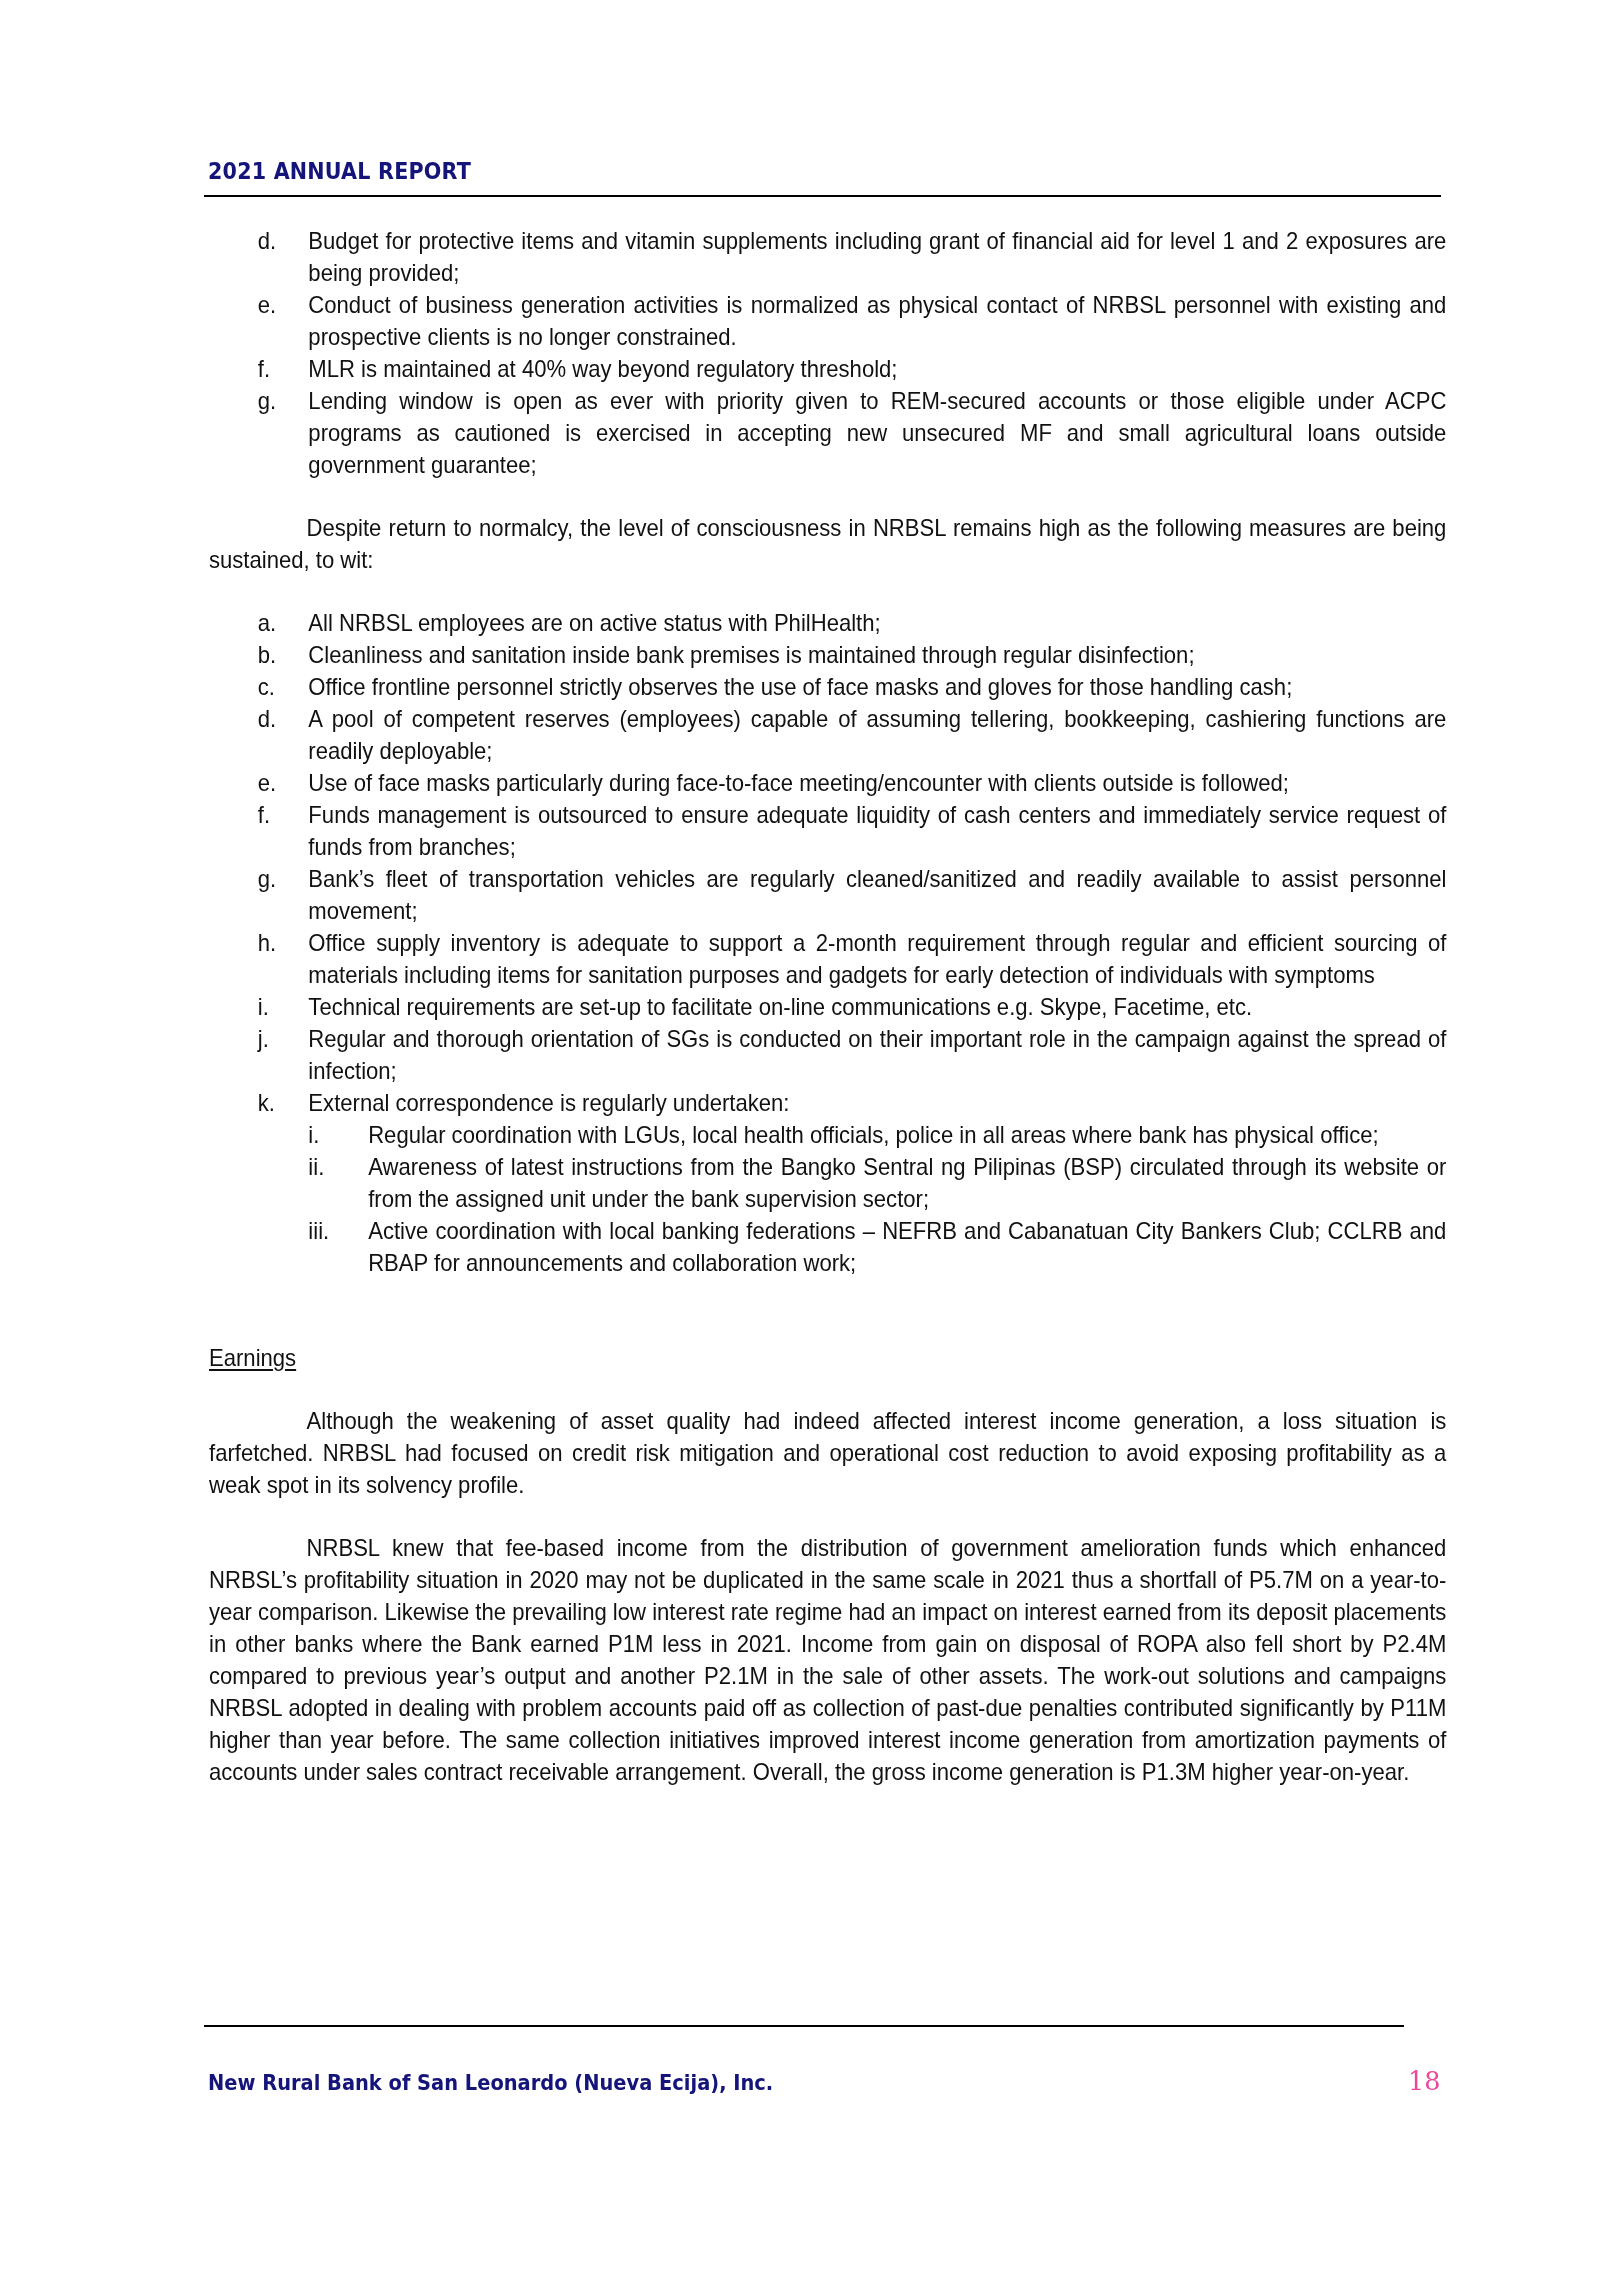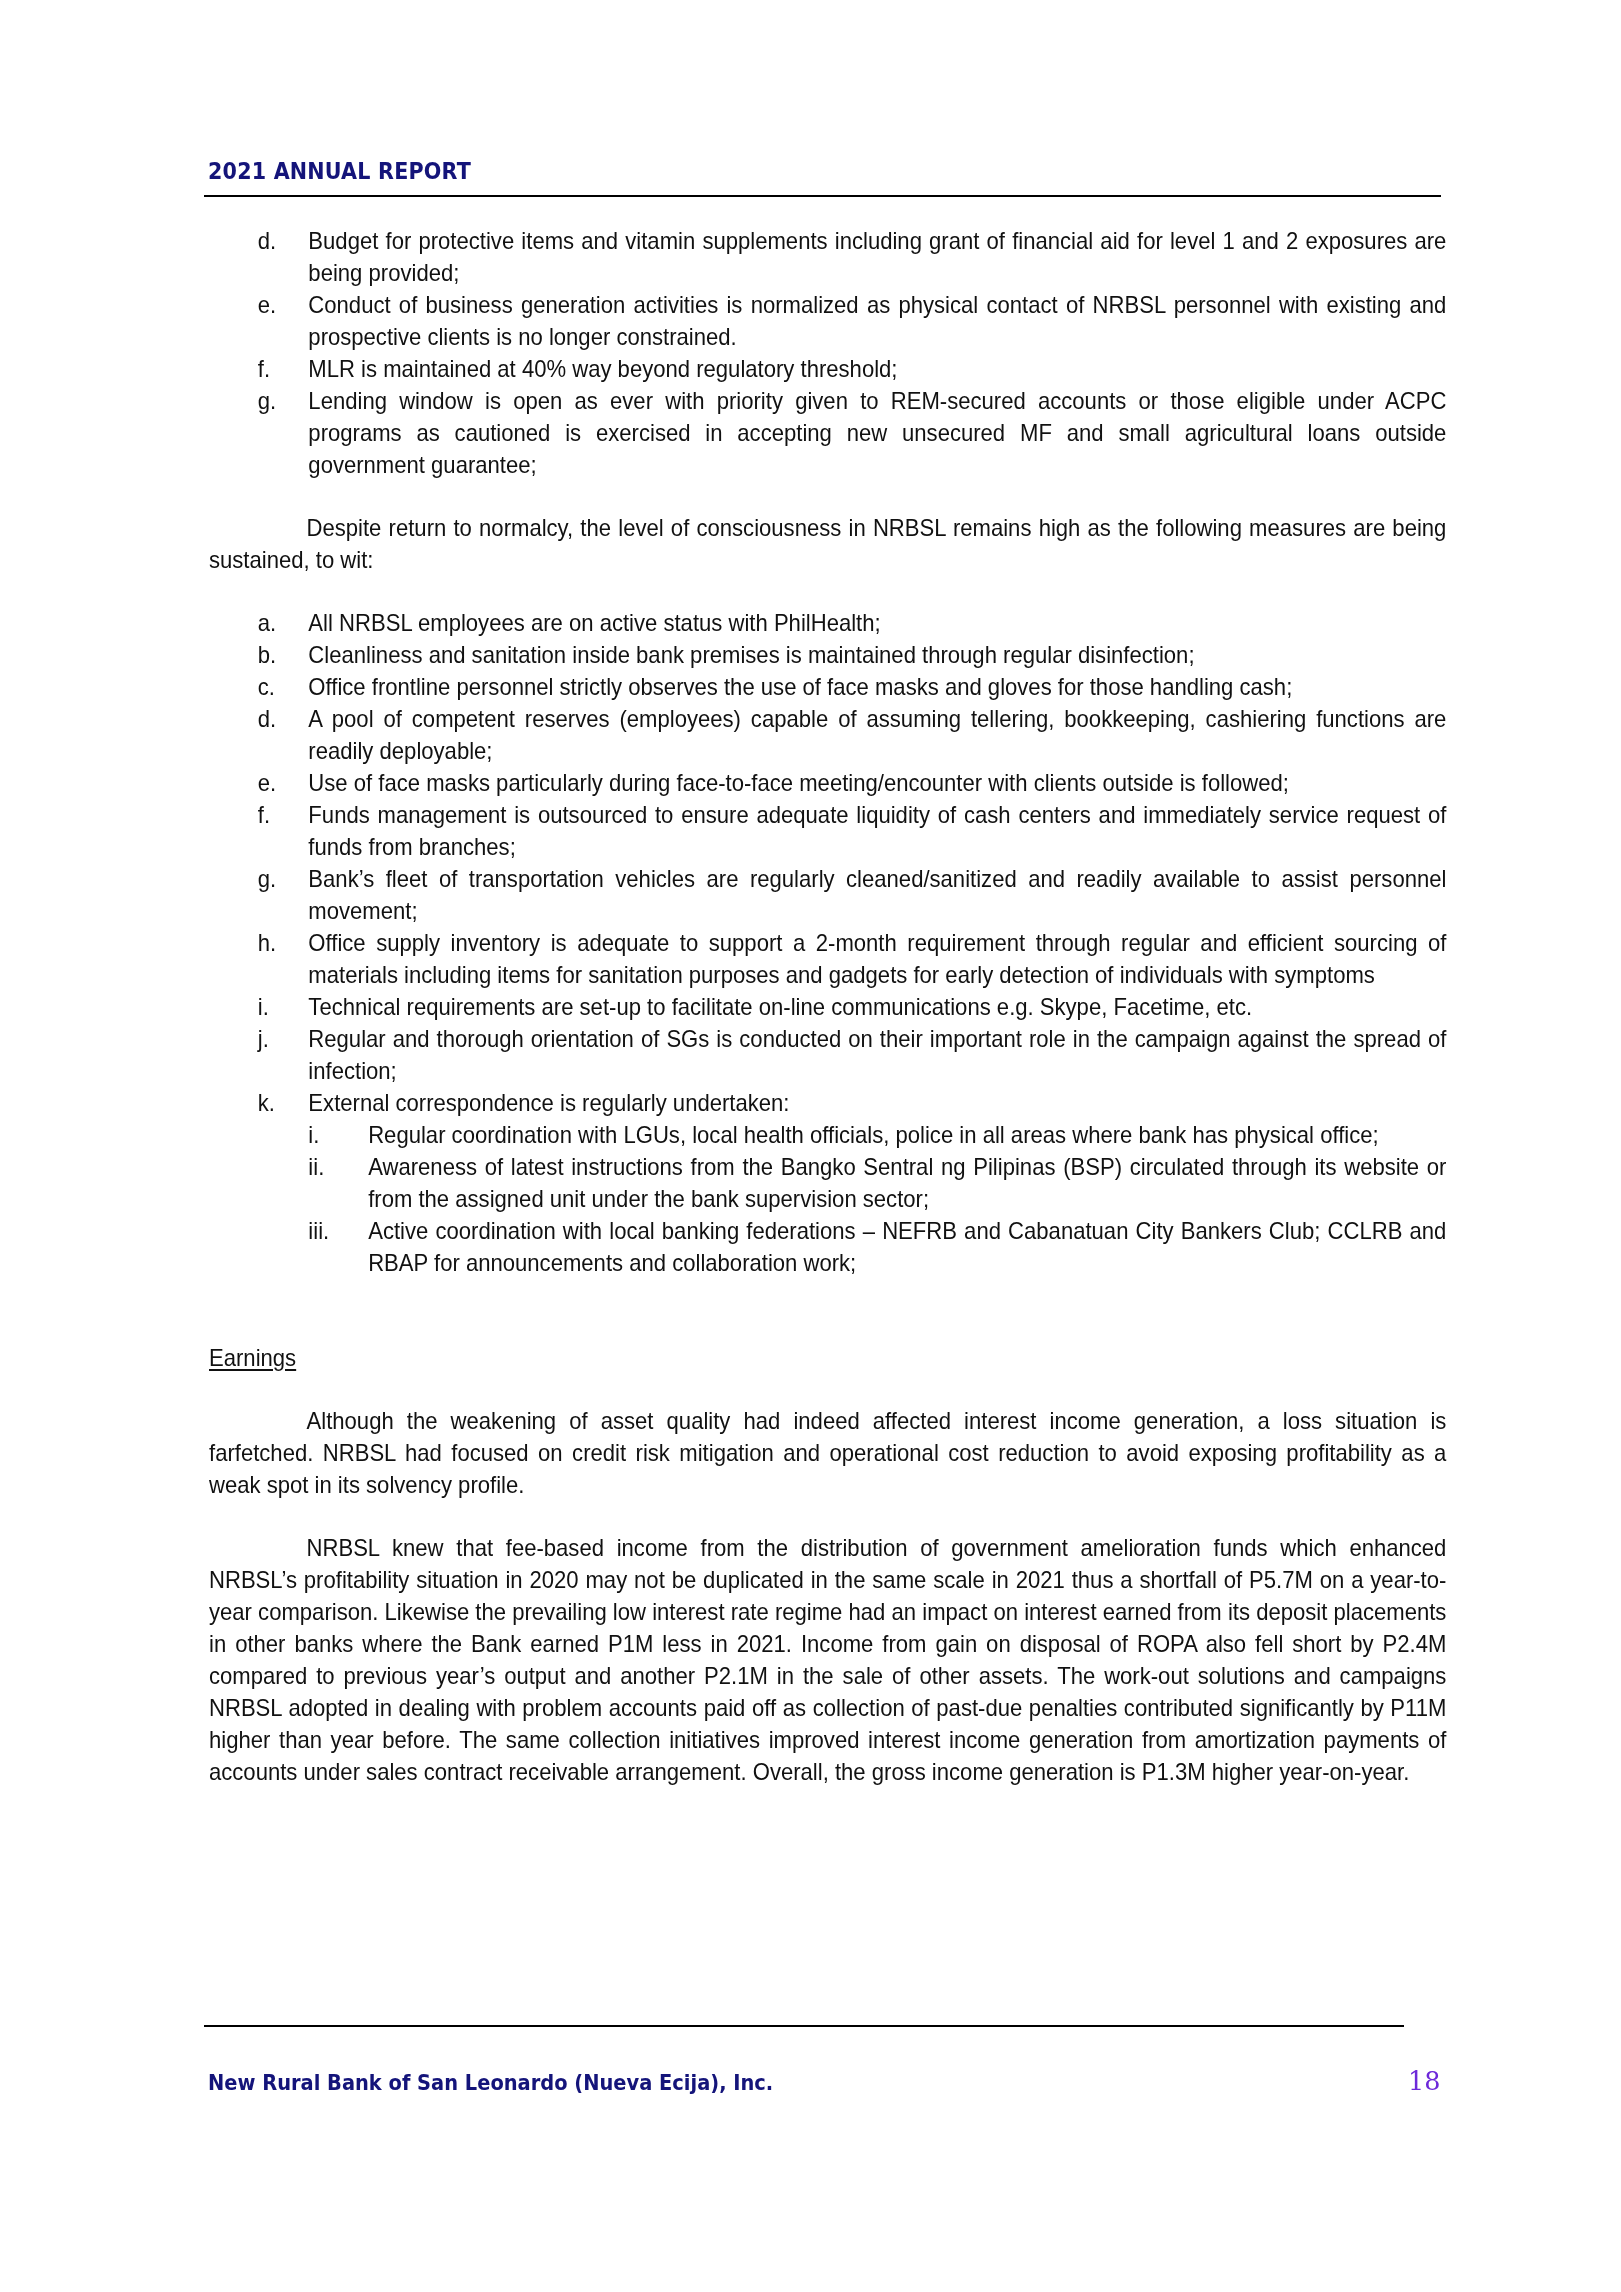--- a/index.html
+++ b/index.html
@@ -30,21 +30,21 @@
     .gap-xl { height: 63px; }
     .section-heading { margin: 0; text-decoration: underline; text-underline-offset: 2.9px; }
     .footer-rule { position: absolute; left: 192px; top: 2025px; width: 1200px; height: 0; border-top: 2px solid #000; }
     .footer-title {
       position: absolute; left: 196px; top: 2070px;
       font-family: "DejaVu Sans", sans-serif; font-weight: bold; font-size: 21.6px;
       color: #14147a; transform: scaleX(0.9); transform-origin: left center;
     }
     .page-number {
       position: absolute; left: 1396px; top: 2066px;
-      font-family: "DejaVu Serif", serif; font-size: 25.5px; color: #6d28d9;
+      font-family: "DejaVu Serif", serif; font-size: 25.5px; color: #ec4899;
     }
   </style>
 </head>
 <body>
 
 <div class="page">
 
   <div class="header-title">2021 ANNUAL REPORT</div>
   <div class="header-rule"></div>
 

